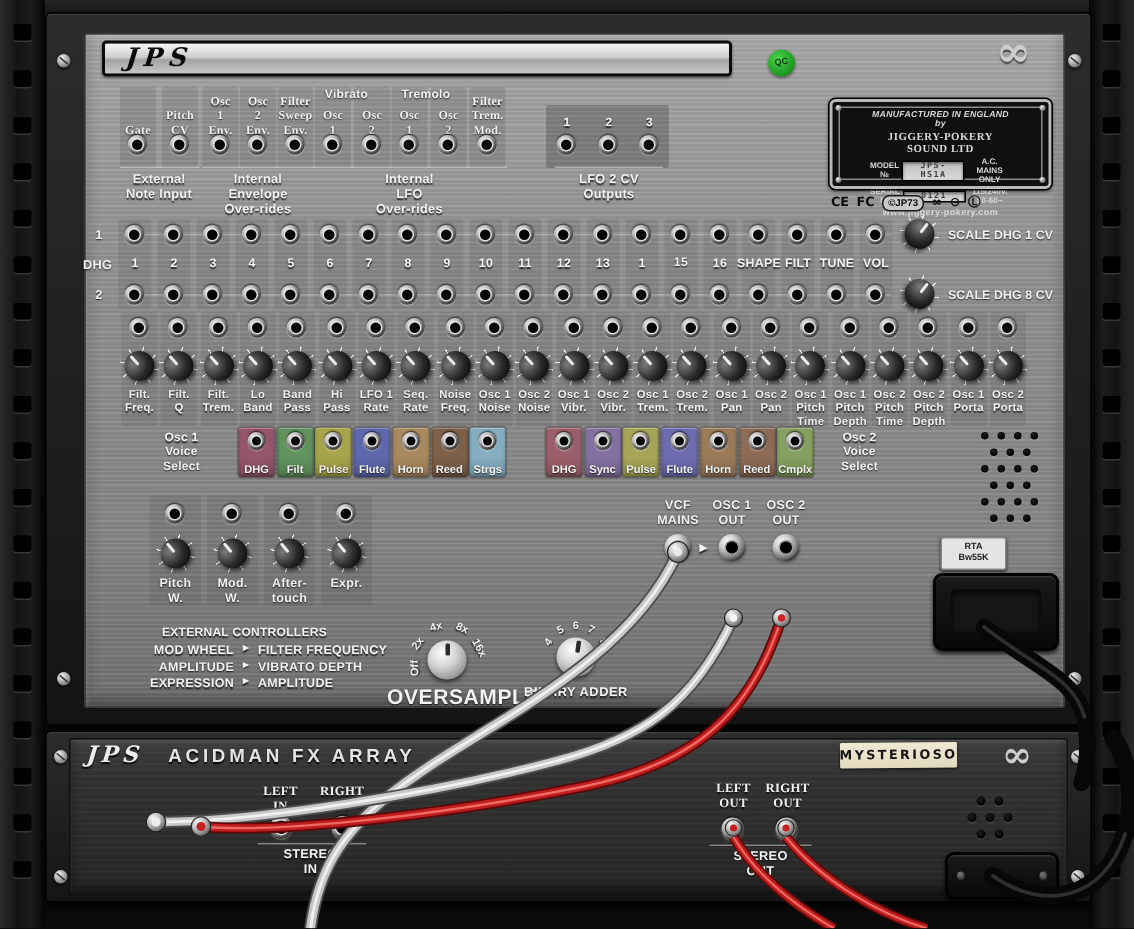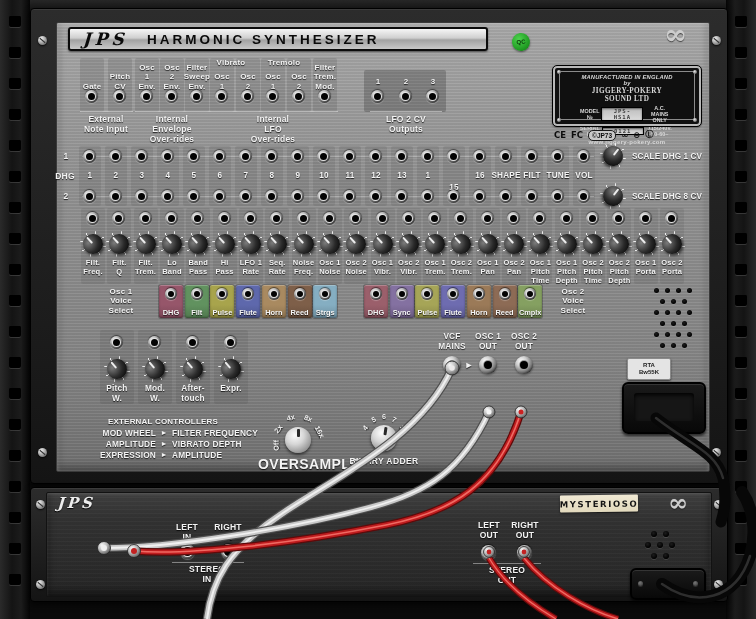--- a/index.html
+++ b/index.html
@@ -13,21 +13,21 @@
   .case{position:absolute;background:linear-gradient(180deg,#2c2c2c,#141414);border:1px solid #000;border-radius:4px;box-shadow:inset 0 1px 0 rgba(255,255,255,.08), 0 3px 6px rgba(0,0,0,.6);}
   .metal{position:absolute;background:
       repeating-linear-gradient(180deg, rgba(255,255,255,.05) 0 1px, rgba(0,0,0,.05) 1px 3px),
       linear-gradient(180deg,#a9a9a9,#939393 35%,#868686 75%,#717171);
     border:1px solid #3a3a3a;border-radius:2px;
     box-shadow:inset 0 2px 5px rgba(255,255,255,.3), inset 0 -4px 9px rgba(0,0,0,.4);}
   .screw{position:absolute;width:9px;height:9px;border-radius:50%;background:radial-gradient(circle at 35% 30%,#f4f4f4,#9a9a9a 55%,#474747);box-shadow:0 1px 2px rgba(0,0,0,.8);}
   .screw::after{content:'';position:absolute;left:1px;right:1px;top:4px;height:1px;background:#333;transform:rotate(40deg);}
   
   .lbl{position:absolute;color:#f3f3f3;font:bold 8px/1.18 "Liberation Sans",sans-serif;text-align:center;text-shadow:0 1px 1px rgba(0,0,0,.78);white-space:pre-line;letter-spacing:.2px;}
-  .lbl.bottom{display:flex;align-items:flex-end;justify-content:center;}
+  .lbl.bottom{display:flex;align-items:flex-end;justify-content:center;font-family:Liberation Serif, serif;}
   .hair{position:absolute;height:1px;background:rgba(255,255,255,.42);}
   .shade{position:absolute;background:rgba(0,0,0,.10);border-radius:2px;}
   
   .jack{position:absolute;width:13px;height:13px;border-radius:50%;background:radial-gradient(circle at 35% 30%,#f2f2f2,#b9b9b9 34%,#4a4a4a 68%,#191919);box-shadow:0 1px 1px rgba(255,255,255,.28),0 -1px 1px rgba(0,0,0,.55);}
   .jack::after{content:'';position:absolute;inset:3px;border-radius:50%;background:#030303;box-shadow:0 0 0 1px #e2e2e2;}
   .bigjack{position:absolute;width:18px;height:18px;border-radius:50%;background:radial-gradient(circle at 35% 30%,#ffffff,#cfcfcf 30%,#777 62%,#2c2c2c 78%,#101010);box-shadow:0 1px 2px rgba(0,0,0,.6),0 1px 1px rgba(255,255,255,.3);}
   .bigjack::after{content:'';position:absolute;inset:5px;border-radius:50%;background:#000;box-shadow:0 0 0 1px #9a9a9a;}
   
   .knobwrap{position:absolute;width:26px;height:26px;}
   .ticks{position:absolute;inset:0;border-radius:50%;background:repeating-conic-gradient(from 10deg,rgba(255,255,255,.85) 0deg 4deg,rgba(255,255,255,0) 4deg 45deg);}
@@ -121,21 +121,20 @@
 
   <div class="case" style="left:30px;top:8px;width:696px;height:474px;"></div>
   <div class="metal" style="left:56px;top:22px;width:652px;height:448px;"></div>
   <div class="screw" style="left:38px;top:36px;"></div>
   <div class="screw" style="left:38px;top:448px;"></div>
   <div class="screw" style="left:712px;top:36px;"></div>
   <div class="screw" style="left:712px;top:448px;"></div>
 
   <div class="plate" style="left:68px;top:27px;width:420px;height:24px;">
     <span class="brand">JPS</span>
-    <span class="platetitle">HARMONIC SYNTHESIZER</span>
   </div>
   <div class="qc" style="left:512px;top:33px;">QC</div>
   <div class="logo" style="left:664px;top:18px;">∞</div>
 
   <div id="top-jacks">
       <div class="shade" style="left: 80px; top: 58px; width: 24px; height: 54px;"></div>
       <div class="lbl bottom" style="left: 75px; top: 58px; width: 34px; height: 33px;">Gate</div>
       <div class="jack" style="left: 85px; top: 90px;"></div>
       <div class="shade" style="left: 108px; top: 58px; width: 24px; height: 54px;"></div>
       <div class="lbl bottom" style="left: 103px; top: 58px; width: 34px; height: 33px;">Pitch
@@ -291,21 +290,21 @@
       <div class="shade" style="left: 391px; top: 146px; width: 22px; height: 60px; background: rgba(0, 0, 0, 0.08);"></div>
       <div class="jack" style="left: 395px; top: 150px;"></div>
       <div class="lbl" style="left: 386px; top: 171px; width: 32px; font-size: 8.2px;">13</div>
       <div class="jack" style="left: 395px; top: 190px;"></div>
       <div class="shade" style="left: 417px; top: 146px; width: 22px; height: 60px; background: rgba(0, 0, 0, 0.08);"></div>
       <div class="jack" style="left: 421px; top: 150px;"></div>
       <div class="lbl" style="left: 412px; top: 171px; width: 32px; font-size: 8.2px;">1</div>
       <div class="jack" style="left: 421px; top: 190px;"></div>
       <div class="shade" style="left: 443px; top: 146px; width: 22px; height: 60px; background: rgba(0, 0, 0, 0.08);"></div>
       <div class="jack" style="left: 447px; top: 150px;"></div>
-      <div class="lbl" style="left: 438px; top: 183px; width: 32px; font-size: 8.2px;">15</div>
+      <div class="lbl" style="left: 438px; top: 170px; width: 32px; font-size: 8.2px;">15</div>
       <div class="jack" style="left: 447px; top: 190px;"></div>
       <div class="shade" style="left: 469px; top: 146px; width: 22px; height: 60px; background: rgba(0, 0, 0, 0.08);"></div>
       <div class="jack" style="left: 473px; top: 150px;"></div>
       <div class="lbl" style="left: 464px; top: 171px; width: 32px; font-size: 8.2px;">16</div>
       <div class="jack" style="left: 473px; top: 190px;"></div>
       <div class="shade" style="left: 495px; top: 146px; width: 22px; height: 60px; background: rgba(0, 0, 0, 0.08);"></div>
       <div class="jack" style="left: 499px; top: 150px;"></div>
       <div class="lbl" style="left: 490px; top: 171px; width: 32px; font-size: 8.2px;">SHAPE</div>
       <div class="jack" style="left: 499px; top: 190px;"></div>
       <div class="shade" style="left: 521px; top: 146px; width: 22px; height: 60px; background: rgba(0, 0, 0, 0.08);"></div>
@@ -694,20 +693,21 @@
 
   <div class="case" style="left:30px;top:487px;width:696px;height:113px;"></div>
   <div class="panel2" style="left:46px;top:492px;width:664px;height:103px;"></div>
   <div class="screw" style="left:36px;top:500px;"></div>
   <div class="screw" style="left:36px;top:580px;"></div>
   <div class="screw" style="left:714px;top:500px;"></div>
   <div class="screw" style="left:714px;top:580px;"></div>
 
   <div class="abs" style="left:58px;top:494px;display:flex;align-items:baseline;gap:16px;">
     <span class="brand2">JPS</span>
+    <span class="title2">ACIDMAN FX ARRAY</span>
   </div>
   <div class="tape" style="left:560px;top:495px;width:78px;height:17px;">MYSTERIOSO</div>
   <div class="logo" style="left:668px;top:488px;font-size:24px;">∞</div>
 
   <div class="lbl bottom" style="left:167px;top:520px;width:40px;height:22px;font-size:8.5px;">LEFT
 IN</div>
   <div class="lbl bottom" style="left:208px;top:520px;width:40px;height:22px;font-size:8.5px;">RIGHT
 IN</div>
   <div class="jack" style="left:180px;top:544px;width:15px;height:15px;"></div>
   <div class="jack" style="left:221px;top:544px;width:15px;height:15px;"></div>

